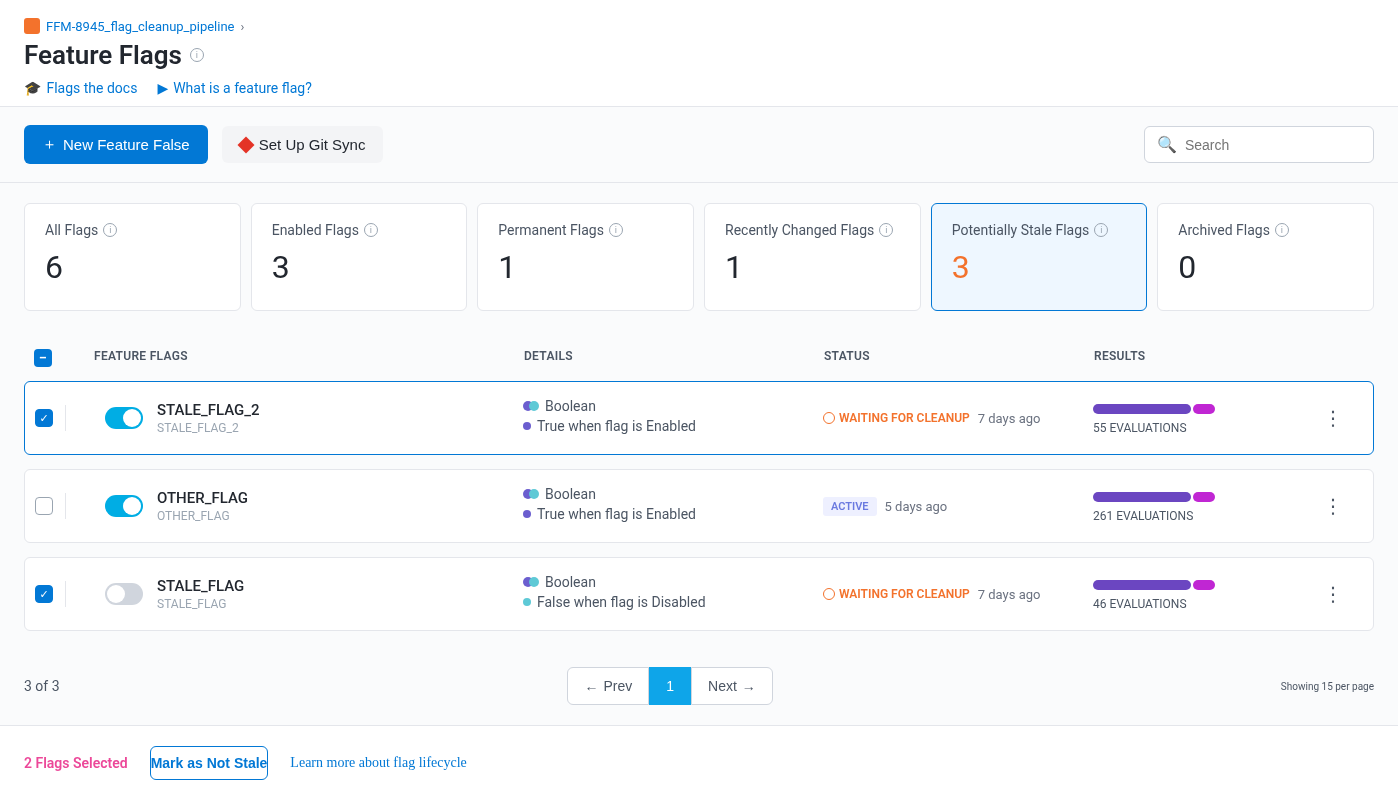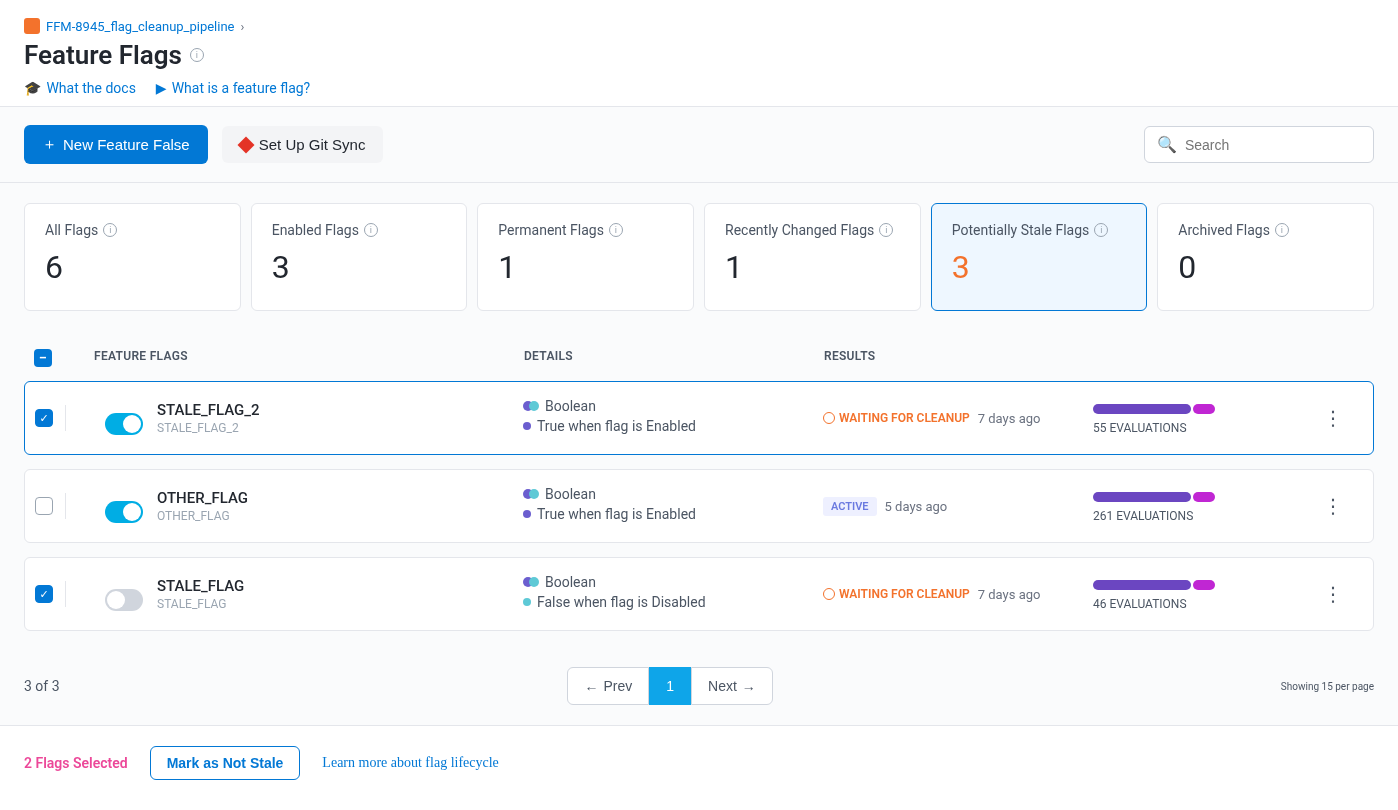--- a/index.html
+++ b/index.html
@@ -35,21 +35,21 @@
 .row.selected { border: 1px solid #0278d5; }
 .row-cb { display: flex; align-items: center; gap: 12px; }
 .cb { width: 18px; height: 18px; border: 1.5px solid #9aa5b1; border-radius: 4px; background: #fff; display: inline-flex; align-items: center; justify-content: center; }
 .cb.checked { background: #0278d5; border-color: #0278d5; color: #fff; font-size: 11px; }
 .divider { width: 1px; height: 26px; background: #e4e6eb; }
 .toggle { width: 38px; height: 22px; border-radius: 11px; background: #00ade4; position: relative; display: inline-block; }
 .toggle.off { background: #d0d5dd; }
 .toggle .knob { position: absolute; top: 2px; width: 18px; height: 18px; border-radius: 50%; background: #fff; }
 .toggle.on .knob { right: 2px; }
 .toggle.off .knob { left: 2px; }
-.flag-cell { display: flex; align-items: flex-end; gap: 14px; padding-left: 10px; }
+.flag-cell { display: flex; align-items: center; gap: 14px; padding-left: 10px; }
 .flag-name { font-size: 15px; font-weight: 500; color: #22272f; }
 .flag-id { font-size: 12px; color: #9aa5b1; margin-top: 2px; }
 .detail-line { font-size: 14px; color: #4b5563; display: flex; align-items: center; gap: 6px; margin-bottom: 4px; }
 .dot-pair { display: inline-flex; }
 .dot-pair .d1 { width: 10px; height: 10px; border-radius: 50%; background: #6b5ecf; }
 .dot-pair .d2 { width: 10px; height: 10px; border-radius: 50%; background: #5ec9d6; margin-left: -4px; }
 .dot-single.purple { width: 8px; height: 8px; border-radius: 50%; background: #6b5ecf; display: inline-block; }
 .dot-single.teal { width: 8px; height: 8px; border-radius: 50%; background: #5ec9d6; display: inline-block; }
 .status-cell { display: flex; align-items: center; gap: 8px; font-size: 13px; }
 .badge-wait { color: #f3722c; font-weight: 600; font-size: 12px; display: inline-flex; align-items: center; gap: 4px; }
@@ -64,40 +64,40 @@
 .pager { display: flex; align-items: center; padding: 12px 24px 20px 24px; background: #fafbfc; }
 .pager-left { font-size: 14px; color: #4b5563; }
 .pager-mid { flex: 1; display: flex; justify-content: center; align-items: center; gap: 0; }
 .pg-btn { padding: 10px 16px; border: 1px solid #d0d5dd; background: #fff; font-size: 14px; color: #4b5563; display: inline-flex; align-items: center; gap: 5px; cursor: pointer; }
 .pg-btn:first-child { border-radius: 6px 0 0 6px; }
 .pg-btn:last-child { border-radius: 0 6px 6px 0; }
 .pg-page.active { background: #0ea5e9; color: #fff; border-color: #0ea5e9; }
 .pager-right { font-size: 10px; color: #4b5563; }
 .footer-bar { border-top: 1px solid #e4e6eb; padding: 20px 24px; display: flex; align-items: center; gap: 22px; }
 .sel-count { font-size: 14px; font-weight: 600; color: #ec4899; }
-.btn-outline { border: 1.5px solid #0278d5; color: #0278d5; background: #fff; padding: 8px 16px; border-radius: 6px; font-size: 14px; font-weight: 600; cursor: pointer; }
+.btn-outline { border: 1.5px solid #0278d5; color: #0278d5; background: #fff; padding: 8px 0; border-radius: 6px; font-size: 14px; font-weight: 600; cursor: pointer; }
 .learn-link { color: #0278d5; font-size: 14px; font-weight: 500; text-decoration: none; font-family: Liberation Serif, serif; }
 </style>
 </head>
 <body>
 
 <div class="header">
   <div class="breadcrumb">
     <span class="icon"></span>
     <span>FFM-8945_flag_cleanup_pipeline</span>
     <span class="chev">›</span>
   </div>
   <div class="title-row">
     <h1 class="page-title">Feature Flags</h1>
     <span class="info-icon">i</span>
   </div>
   <div class="help-links">
     <a href="#">
         <span>🎓</span>
-        <span>What the docs</span>
+        <span>Flags the docs</span>
       </a>
     <a href="#">
         <span>▶</span>
         <span>What is a feature flag?</span>
       </a>
   </div>
 </div>
 
 <div class="toolbar">
   <button class="btn-primary">
@@ -157,20 +157,21 @@
       </div>
       <div class="stat-value">0</div>
     </div>
   </div>
 
 <div class="table-wrap">
   <div class="thead">
     <div><span class="cb-partial">–</span></div>
     <div>FEATURE FLAGS</div>
     <div>DETAILS</div>
+    <div>STATUS</div>
     <div>RESULTS</div>
     <div></div>
   </div>
   <div id="rows">
       <div class="row selected">
         <div class="row-cb">
           <span class="cb checked">✓</span>
           <span class="divider"></span>
         </div>
         <div class="flag-cell">

